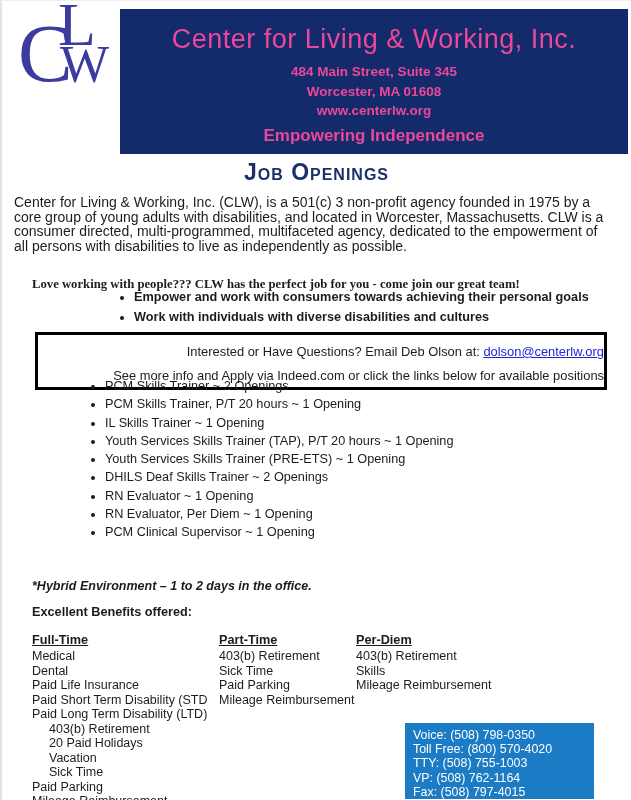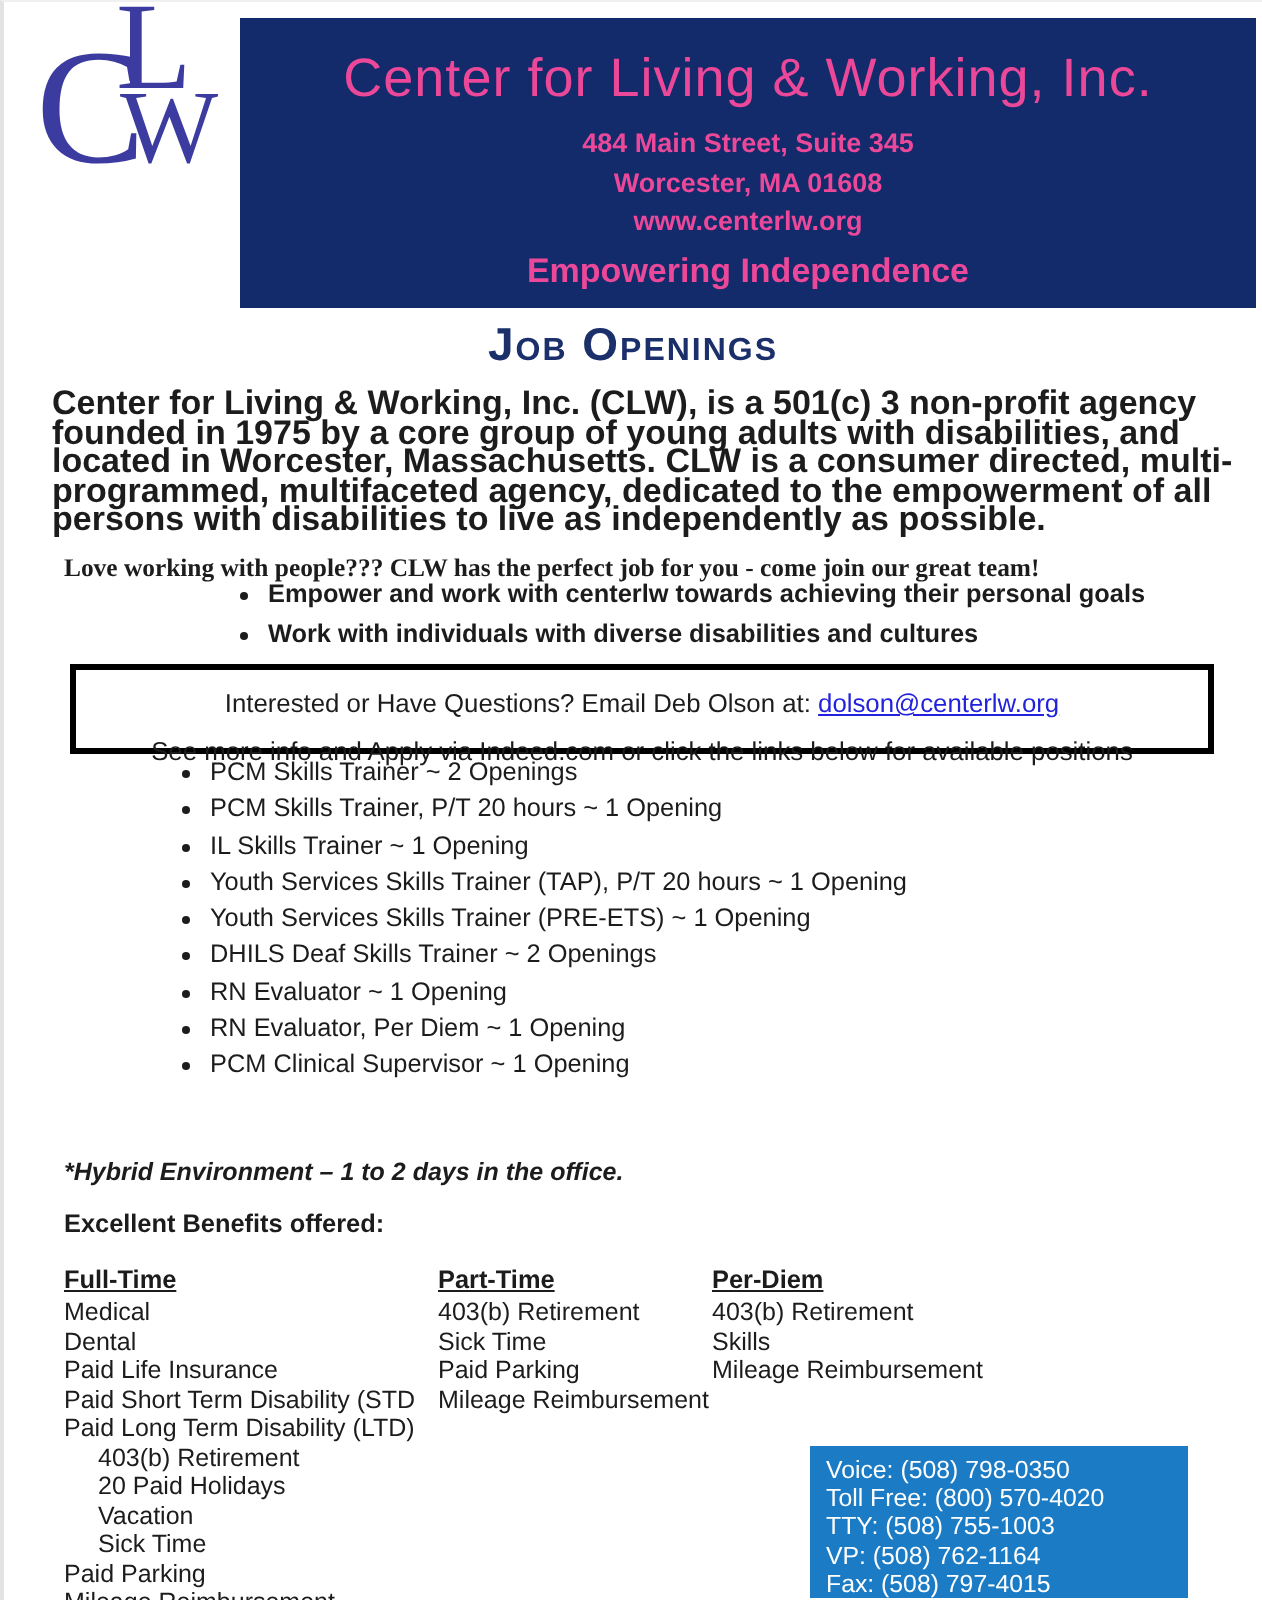--- a/index.html
+++ b/index.html
@@ -25,27 +25,27 @@
   
   .banner{position:absolute;left:118px;top:8px;width:508px;height:145px;background:var(--navy);color:#ec4899;text-align:center;}
   .org{margin-top:15px;font-size:27px;font-weight:400;letter-spacing:.5px;}
   .addr{font-size:13.5px;font-weight:700;line-height:19.5px;}
   .addr.first{margin-top:7px;}
   .tagline{margin-top:5px;font-size:17px;font-weight:700;}
 
   
   .job-title{position:absolute;left:0;top:158px;width:100%;text-align:center;font-size:23px;font-weight:700;font-variant:small-caps;letter-spacing:1px;color:var(--title_navy);}
 
-  .intro{position:absolute;left:24px;top:194px;width:596px;font-size:17px;font-weight:700;line-height:14.6px;}
+  .intro{position:absolute;left:12px;top:194px;width:596px;font-size:14px;font-weight:400;line-height:14.6px;}
   .love{position:absolute;left:30px;top:276px;font-size:12.7px;font-weight:700;font-family:Liberation Serif, serif;}
 
   ul.highlights{position:absolute;left:132px;top:286px;font-size:12.7px;font-weight:700;list-style:disc;}
   ul.highlights li{line-height:20px;}
 
-  .contact-box{position:absolute;left:33px;top:331px;width:572px;height:45px;border:3px solid #000;text-align:center;font-size:12.9px;}
+  .contact-box{position:absolute;left:33px;top:331px;width:572px;height:58px;border:3px solid #000;text-align:right;font-size:12.9px;}
   .contact-box .row1{margin-top:9px;}
   .contact-box .row2{margin-top:9px;}
   .contact-box a{color:var(--link_blue);text-decoration:underline;}
 
   ul.positions{position:absolute;left:103px;top:376px;font-size:12.7px;list-style:disc;}
   ul.positions li{line-height:18.3px;}
 
   .hybrid{position:absolute;left:30px;top:578px;font-size:12.5px;font-weight:700;font-style:italic;}
   .benefits-heading{position:absolute;left:30px;top:604px;font-size:12.7px;font-weight:700;}
 
@@ -79,21 +79,21 @@
     <div class="tagline">Empowering Independence</div>
   </div>
 
   <div class="job-title">Job Openings</div>
 
   <p class="intro">Center for Living &amp; Working, Inc. (CLW), is a 501(c) 3 non-profit agency founded in 1975 by a core group of young adults with disabilities, and located in Worcester, Massachusetts.  CLW is a consumer directed, multi-programmed, multifaceted agency, dedicated to the empowerment of all persons with disabilities to live as independently as possible.</p>
 
   <p class="love">Love working with people???  CLW has the perfect job for you - come join our great team!</p>
 
   <ul class="highlights">
-      <li>Empower and work with centerlw towards achieving their personal goals</li>
+      <li>Empower and work with consumers towards achieving their personal goals</li>
       <li>Work with individuals with diverse disabilities and cultures</li>
     </ul>
 
   <div class="contact-box">
     <div class="row1"><span>Interested or Have Questions? Email Deb Olson at: </span> <a href="#">dolson@centerlw.org</a></div>
     <div class="row2">See more info and Apply via Indeed.com or click the links below for available positions</div>
   </div>
 
   <ul class="positions">
       <li>PCM Skills Trainer ~ 2 Openings</li>

